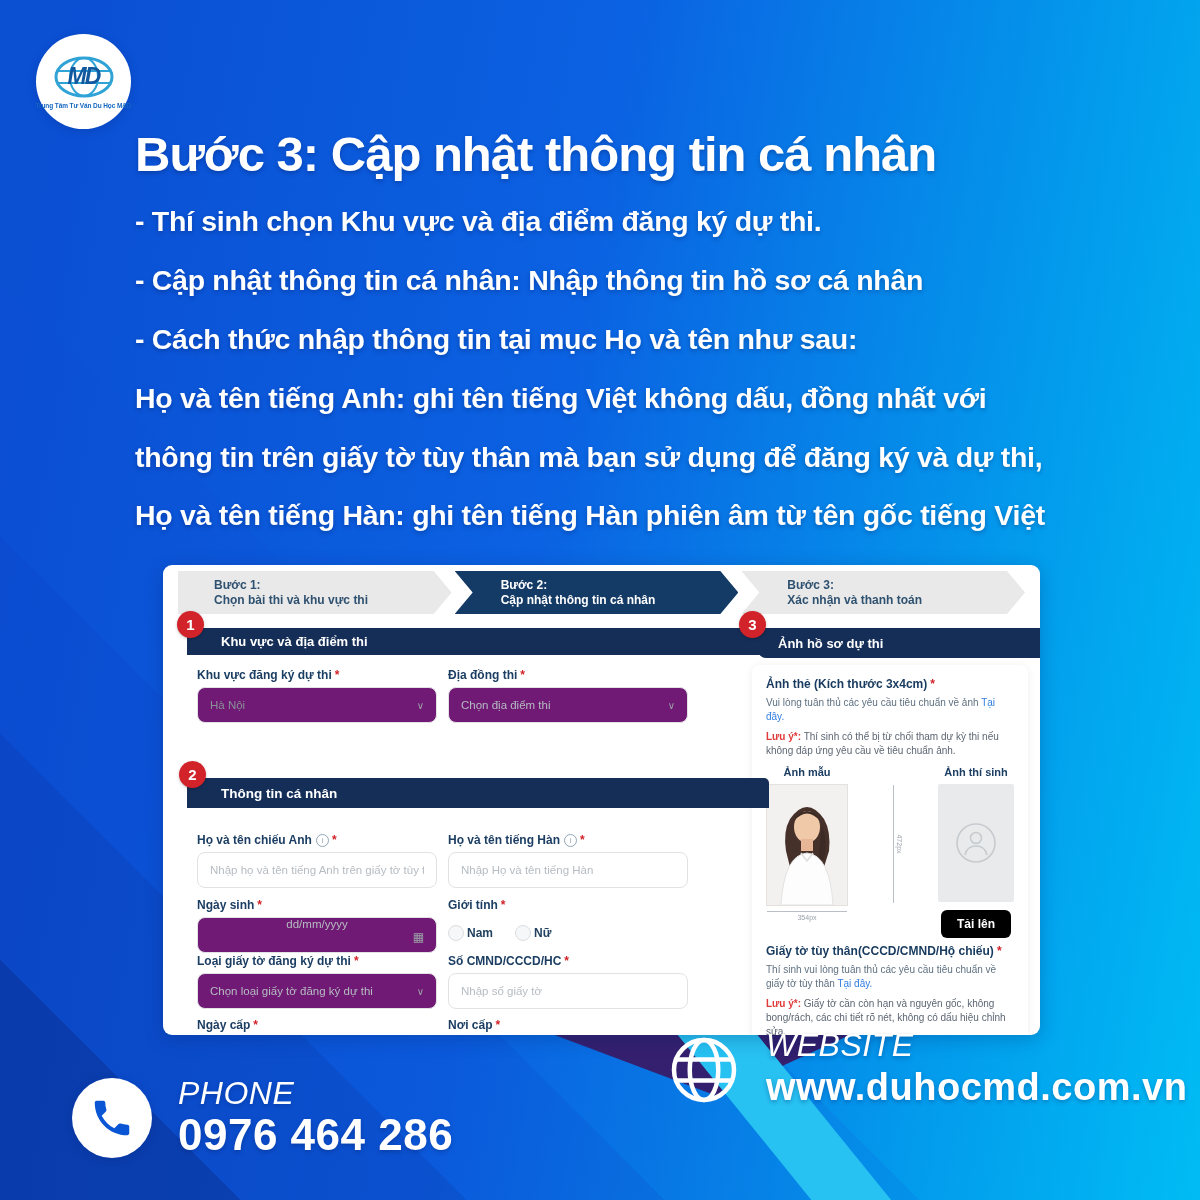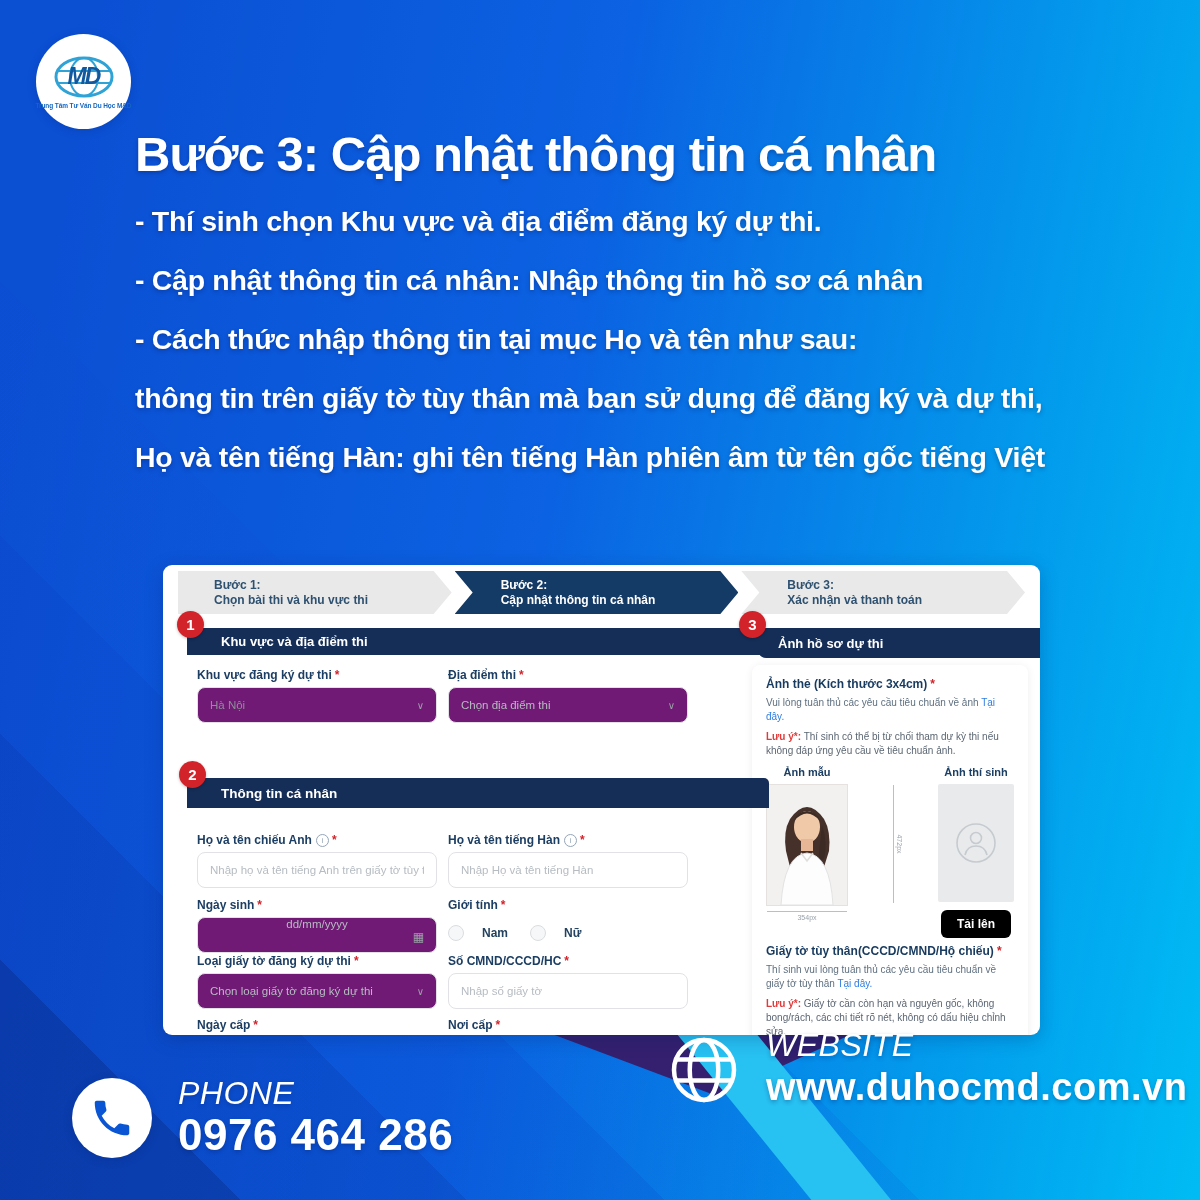--- a/index.html
+++ b/index.html
@@ -61,21 +61,21 @@
   .fbox .chev{margin-left:auto;color:#9aa0a6;font-size:10px;}
   .fbox .cal{margin-left:auto;color:#9aa0a6;font-size:12px;}
   input.fin{position:absolute;height:36px;width:240px;border:1px solid #e2e2e6;border-radius:8px;
     padding:0 12px;font-size:11.5px;box-sizing:border-box;outline:none;color:#444;
     font-family:"Liberation Sans","DejaVu Sans",sans-serif;}
   input.fin::placeholder{color:#b6bcc2;}
   .info-ic{display:inline-flex;align-items:center;justify-content:center;width:11px;height:11px;
     border:1px solid #93a6b8;border-radius:50%;font-size:8px;font-weight:normal;color:#93a6b8;
     margin-left:4px;vertical-align:1px;}
   .radios{position:absolute;display:flex;align-items:center;gap:22px;font-size:12px;font-weight:600;color:#23425f;}
-  .radio{display:flex;align-items:center;gap:18px;}
+  .radio{display:flex;align-items:center;gap:3px;}
   .rdot{width:16px;height:16px;border-radius:50%;border:1px solid #dadde0;background:#f6f7f8;box-sizing:border-box;}
   
   .card3{position:absolute;left:589px;top:100px;width:276px;background:#fff;border-radius:8px;
     box-shadow:0 1px 8px rgba(0,0,0,0.07);padding:8px 14px 10px;box-sizing:border-box;}
   .card3 .h{font-size:12px;font-weight:bold;color:#173a5e;margin:4px 0 5px;}
   .card3 .ins{font-size:10px;color:#5f7080;line-height:14px;margin:0 0 6px;}
   .card3 .ins .lnk{color:#2f7de1;}
   .card3 .note{font-size:10px;color:#5c6672;line-height:14px;margin:0 0 8px;}
   .card3 .note .nl{color:#e03a3a;font-weight:bold;}
   .photos{display:flex;align-items:flex-start;justify-content:space-between;margin:2px 0 6px;}
@@ -122,20 +122,21 @@
       <span class="mono">MD</span>
     </div>
     <div class="caption">Trung Tâm Tư Vấn Du Học M&amp;D</div>
   </div>
 
   <div class="poster">
     <div class="title">Bước 3: Cập nhật thông tin cá nhân</div>
     <div class="pline">- Thí sinh chọn Khu vực và địa điểm đăng ký dự thi.</div>
     <div class="pline">- Cập nhật thông tin cá nhân: Nhập thông tin hồ sơ cá nhân</div>
     <div class="pline">- Cách thức nhập thông tin tại mục Họ và tên như sau:</div>
+    <div class="pline">Họ và tên tiếng Anh: ghi tên tiếng Việt không dấu, đồng nhất với</div>
     <div class="pline">thông tin trên giấy tờ tùy thân mà bạn sử dụng để đăng ký và dự thi,</div>
     <div class="pline">Họ và tên tiếng Hàn: ghi tên tiếng Hàn phiên âm từ tên gốc tiếng Việt</div>
   </div>
 
   <div class="panel">
 
     <div class="steps">
       <div class="step">
         <span class="s1">Bước 1:</span>
         <span class="s2">Chọn bài thi và khu vực thi</span>
@@ -156,21 +157,21 @@
 
     <div class="secbar bar1">Khu vực và địa điểm thi</div>
     <div class="flabel" style="left:34px;top:103px;">
       <span>Khu vực đăng ký dự thi</span><span class="req">*</span>
     </div>
     <div class="fbox" style="left:34px;top:122px;">
       <span class="val">Hà Nội</span>
       <span class="chev">∨</span>
     </div>
     <div class="flabel" style="left:285px;top:103px;">
-      <span>Địa điểm thi</span><span class="req">*</span>
+      <span>Địa đồng thi</span><span class="req">*</span>
     </div>
     <div class="fbox" style="left:285px;top:122px;">
       <span class="val" style="color:#b6bcc2;">Chọn địa điểm thi</span>
       <span class="chev">∨</span>
     </div>
 
     <div class="secbar bar2">Thông tin cá nhân</div>
 
     <div class="flabel" style="left:34px;top:268px;">
       <span>Họ và tên chiếu Anh</span><span class="info-ic">i</span><span class="req">*</span>

